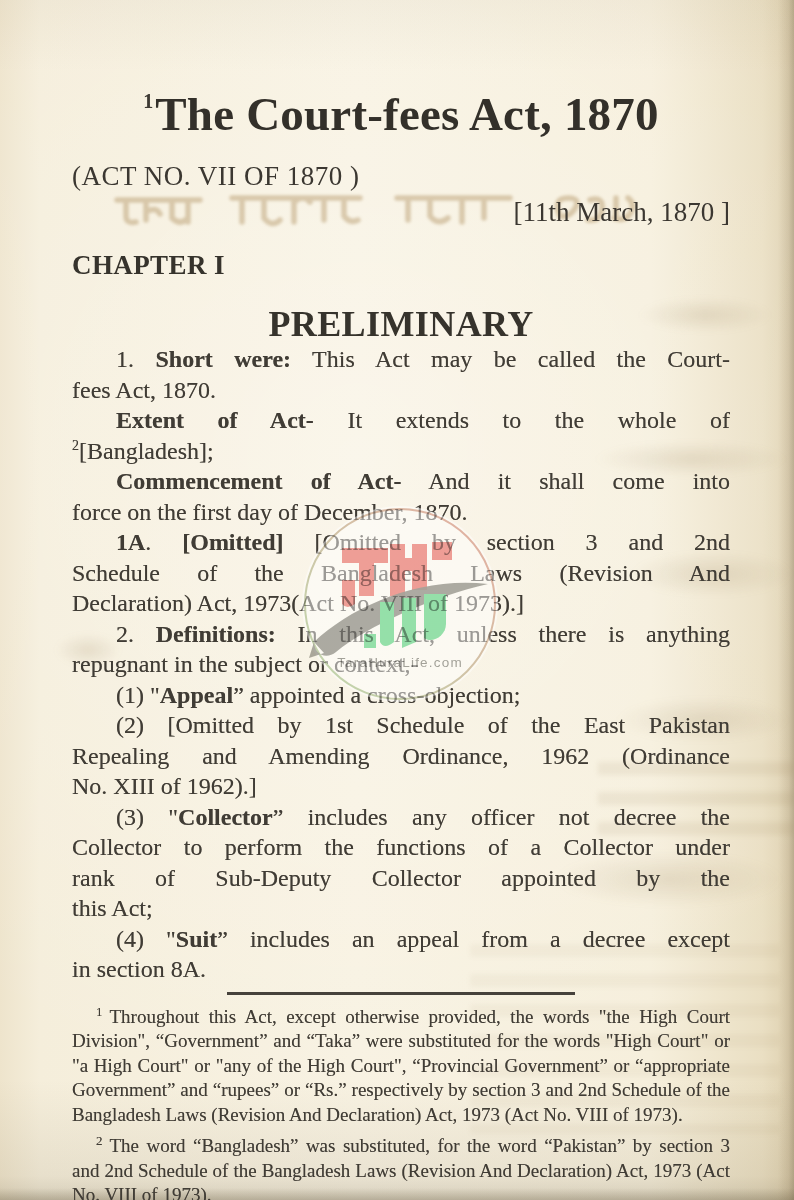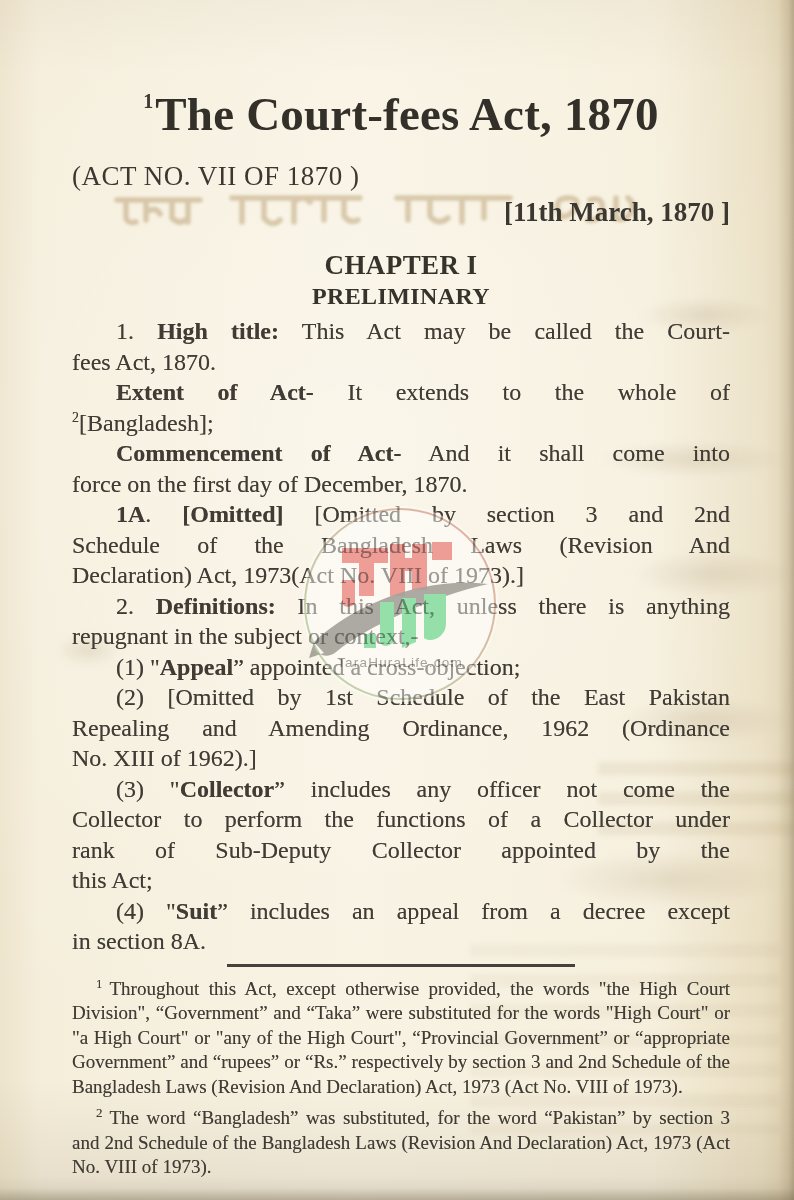--- a/index.html
+++ b/index.html
@@ -20,23 +20,23 @@
     background:linear-gradient(90deg, rgba(120,100,70,0) 0%, rgba(120,100,70,0.14) 65%, rgba(90,75,50,0.28) 100%);}
   .bottom-edge{position:absolute;left:0;right:0;bottom:0;height:12px;
     background:linear-gradient(180deg, rgba(100,88,62,0) 0%, rgba(100,88,62,0.28) 100%);}
 
   .content{position:absolute;left:72px;top:0;width:658px;z-index:3;}
 
   .title-row{margin-top:74px;text-align:center;line-height:54px;}
   .title{font-size:47px;font-weight:700;color:#33302a;letter-spacing:.2px;}
   .title-sup{font-size:20px;font-weight:700;vertical-align:22px;margin-right:2px;}
   .act-line{margin-top:8px;text-align:left;font-size:27px;line-height:32px;letter-spacing:.5px;color:#3b3731;}
-  .date-line{margin-top:4px;text-align:right;font-size:27px;line-height:32px;color:#3b3731;font-weight:bold;}
-  .chapter{margin-top:22px;text-align:center;font-size:27px;line-height:31px;font-weight:700;color:#36332c;letter-spacing:.4px;}
-  .prelim{text-align:center;font-size:24px;line-height:31px;font-weight:700;color:#36332c;letter-spacing:.4px;}
+  .date-line{margin-top:4px;text-align:right;font-size:27px;line-height:32px;color:#3b3731;}
+  .chapter{margin-top:22px;font-size:27px;line-height:31px;font-weight:700;color:#36332c;letter-spacing:.4px;}
+  .prelim{text-align:center;font-size:36px;line-height:31px;font-weight:700;color:#36332c;letter-spacing:.4px;margin-top:28px;}
 
   .body-text{margin-top:4px;}
   .bline{font-size:24px;line-height:30.5px;white-space:normal;color:#403c35;
          text-shadow:0 0 .5px rgba(64,60,53,.55);}
   .bline.just{text-align:justify;text-align-last:justify;}
   .bline.ind{text-indent:44px;}
   .bline .b{font-weight:700;}
   .bline sup{font-size:14px;line-height:0;vertical-align:9px;}
 
   .fn-rule{margin-top:7px;width:348px;border:0;border-top:3px solid #46423b;}
@@ -87,36 +87,36 @@
   <div class="content">
     <div class="title-row"><span class="title-sup">1</span><span class="title">The Court-fees Act, 1870</span></div>
 
     <div class="act-line">(ACT NO. VII OF 1870 )</div>
     <div class="date-line">[11th March, 1870 ]</div>
 
     <div class="chapter">CHAPTER I</div>
     <div class="prelim">PRELIMINARY</div>
 
     <div class="body-text">
-        <div class="bline just ind"><span>1. </span><span class="b">High title:</span><span> This Act may be called the Court-</span></div>
+        <div class="bline just ind"><span>1. </span><span class="b">Short were:</span><span> This Act may be called the Court-</span></div>
         <div class="bline"><span>fees Act, 1870.</span></div>
         <div class="bline just ind"><span class="b">Extent of Act-</span><span> It extends to the whole of</span></div>
         <div class="bline"><sup>2</sup><span>[Bangladesh];</span></div>
         <div class="bline just ind"><span class="b">Commencement of Act-</span><span> And it shall come into</span></div>
         <div class="bline"><span>force on the first day of December, 1870.</span></div>
         <div class="bline just ind"><span class="b">1A</span><span>. </span><span class="b">[Omitted]</span><span> [Omitted by section 3 and 2nd</span></div>
         <div class="bline just"><span>Schedule of the Bangladesh Laws (Revision And</span></div>
         <div class="bline"><span>Declaration) Act, 1973(Act No. VIII of 1973).]</span></div>
         <div class="bline just ind"><span>2. </span><span class="b">Definitions:</span><span> In this Act, unless there is anything</span></div>
         <div class="bline"><span>repugnant in the subject or context,-</span></div>
         <div class="bline ind"><span>(1) "</span><span class="b">Appeal</span><span>” appointed a cross-objection;</span></div>
         <div class="bline just ind"><span>(2) [Omitted by 1st Schedule of the East Pakistan</span></div>
         <div class="bline just"><span>Repealing and Amending Ordinance, 1962 (Ordinance</span></div>
         <div class="bline"><span>No. XIII of 1962).]</span></div>
-        <div class="bline just ind"><span>(3) "</span><span class="b">Collector</span><span>” includes any officer not come the</span></div>
+        <div class="bline just ind"><span>(3) "</span><span class="b">Collector</span><span>” includes any officer not decree the</span></div>
         <div class="bline just"><span>Collector to perform the functions of a Collector under</span></div>
         <div class="bline just"><span>rank of Sub-Deputy Collector appointed by the</span></div>
         <div class="bline"><span>this Act;</span></div>
         <div class="bline just ind"><span>(4) "</span><span class="b">Suit</span><span>” includes an appeal from a decree except</span></div>
         <div class="bline"><span>in section 8A.</span></div>
       </div>
 
     <hr class="fn-rule">
     <div class="footnotes">
         <p class="footnote"><sup class="fn-marker">1</sup>Throughout this Act, except otherwise provided, the words "the High Court Division", “Government” and “Taka” were substituted for the words "High Court" or "a High Court" or "any of the High Court", “Provincial Government” or “appropriate Government” and “rupees” or “Rs.” respectively by section 3 and 2nd Schedule of the Bangladesh Laws (Revision And Declaration) Act, 1973 (Act No. VIII of 1973).</p>

